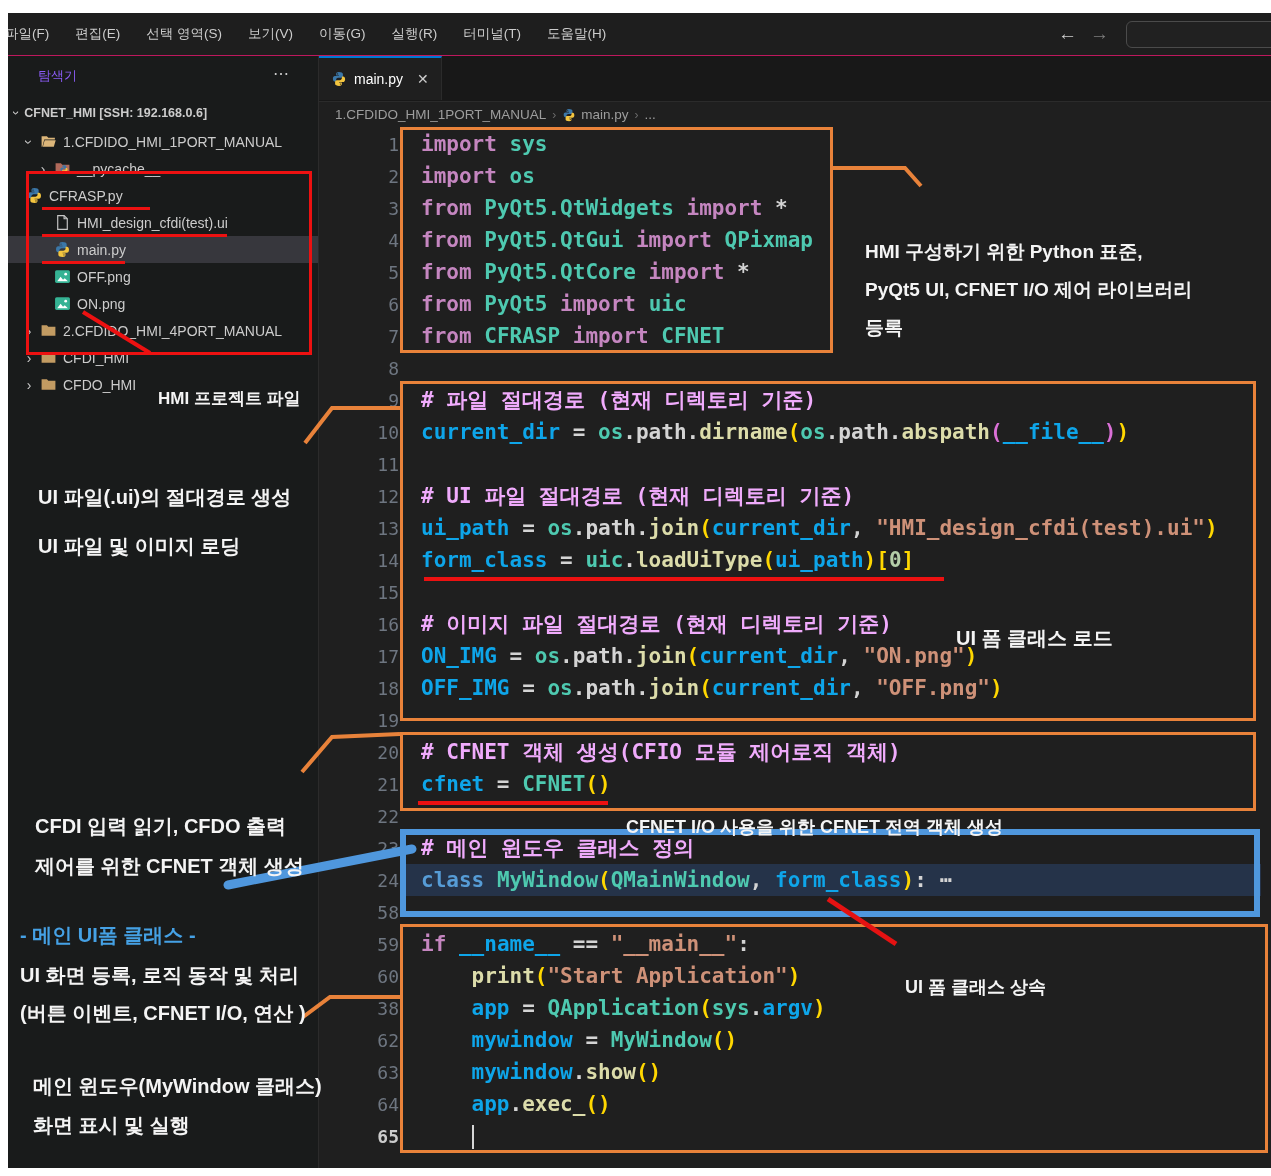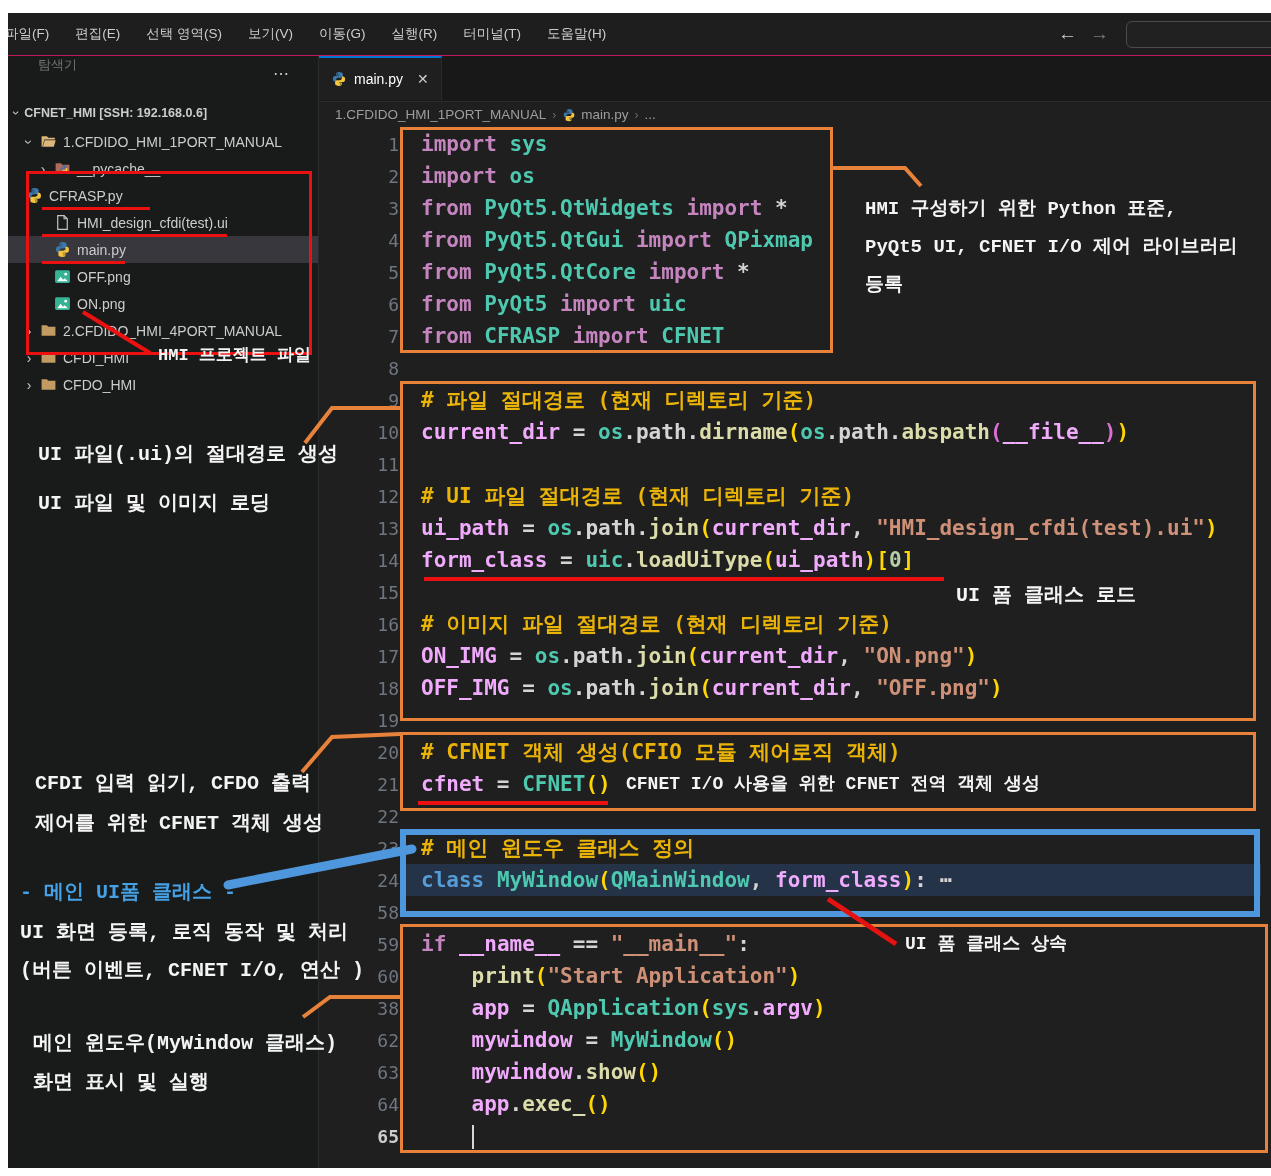--- a/index.html
+++ b/index.html
@@ -17,21 +17,21 @@
   .searchbox{position:absolute;left:1118px;top:8px;width:160px;height:25px;background:#212121;
              border:1px solid #4b4b4b;border-radius:6px;}
 
   
   .main{position:absolute;left:0;top:43px;width:100%;height:1112px;display:flex;}
   .sidebar{position:relative;width:310px;height:100%;background:#191b1b;border-right:1px solid #2b2b2b;flex:none;}
   .editor{position:relative;flex:1;height:100%;background:#1f1f1f;}
 
   
   .sb-header{position:absolute;left:0;top:0;width:100%;height:42px;}
-  .sb-title{position:absolute;left:30px;top:0;font-size:13px;color:#737373;}
+  .sb-title{position:absolute;left:30px;top:11px;font-size:13px;color:#8b5cf6;}
   .sb-more{position:absolute;right:28px;top:8px;font-size:16px;color:#cccccc;letter-spacing:1px;}
   .root-row{position:absolute;left:0;top:45px;width:100%;height:24px;color:#cccccc;font-weight:bold;
             font-size:12.5px;line-height:24px;white-space:nowrap;}
   .root-chevron{display:inline-block;margin:0 6px 0 6px;transform:rotate(90deg);font-weight:normal;font-size:13px;}
   .tree{position:absolute;left:0;top:72px;width:100%;}
   .tree-row{position:relative;height:27px;display:flex;align-items:center;color:#cccccc;font-size:14px;white-space:nowrap;}
   .tree-row.selected{background:#37373d;}
   .tree-chevron{width:14px;flex:none;color:#cccccc;font-size:14px;text-align:center;}
   .tree-chevron.open{transform:rotate(90deg);}
   .tree-icon{width:17px;height:17px;flex:none;margin:0 6px 0 4px;}
@@ -55,33 +55,33 @@
   
   .code{position:absolute;left:0;top:72px;width:100%;font-family:"DejaVu Sans Mono",monospace;
         font-size:21px;font-weight:600;}
   .code-line{position:relative;height:32px;line-height:32px;white-space:pre;}
   .code-line .ln{display:inline-block;width:80px;text-align:right;margin-right:22px;color:#6e7681;
                  font-size:18px;font-weight:400;}
   .code-line .ln.active{color:#cccccc;font-weight:700;}
   .code-line.hl::before{content:'';position:absolute;left:84px;right:10px;top:0;bottom:0;background:#253349;z-index:0;}
   .code-line span{position:relative;z-index:1;}
   .tk-k{color:#C586C0;} .tk-b{color:#569CD6;} .tk-m{color:#4EC9B0;} .tk-f{color:#DCDCAA;}
-  .tk-v{color:#f0abfc;} .tk-s{color:#CE9178;} .tk-c{color:#eab308;} .tk-w{color:#D4D4D4;}
+  .tk-v{color:#0ea5e9;} .tk-s{color:#CE9178;} .tk-c{color:#f0abfc;} .tk-w{color:#D4D4D4;}
   .tk-n2{color:#B5CEA8;} .tk-g{color:#FFD700;} .tk-p{color:#DA70D6;} .tk-d{color:#D4D4D4;letter-spacing:2px;}
   .cursor{display:inline-block;width:2px;height:24px;background:#d6d6d6;vertical-align:middle;}
 
   
   .ov{position:absolute;box-sizing:border-box;pointer-events:none;}
   .box-orange{border:3px solid #e8823a;}
   .box-blue{border:6px solid #4f97dd;}
   .box-red{border:3px solid #ec1111;}
   .redline{background:#ec1111;}
   .connectors{position:absolute;left:0;top:0;width:1263px;height:1155px;pointer-events:none;z-index:40;}
   .anno{position:absolute;color:#f4f4f4;font-weight:700;white-space:nowrap;z-index:41;pointer-events:none;
-        font-family:Liberation Mono, monospace;}
+        font-family:Liberation Sans, sans-serif;margin-top:44px;}
   .anno.blue{color:#45a1e5;}
   .z30{z-index:30;} .z35{z-index:35;}
 </style>
 </head>
 <body>
 
 <div class="page">
   <div class="window">
 
     <div class="titlebar">

